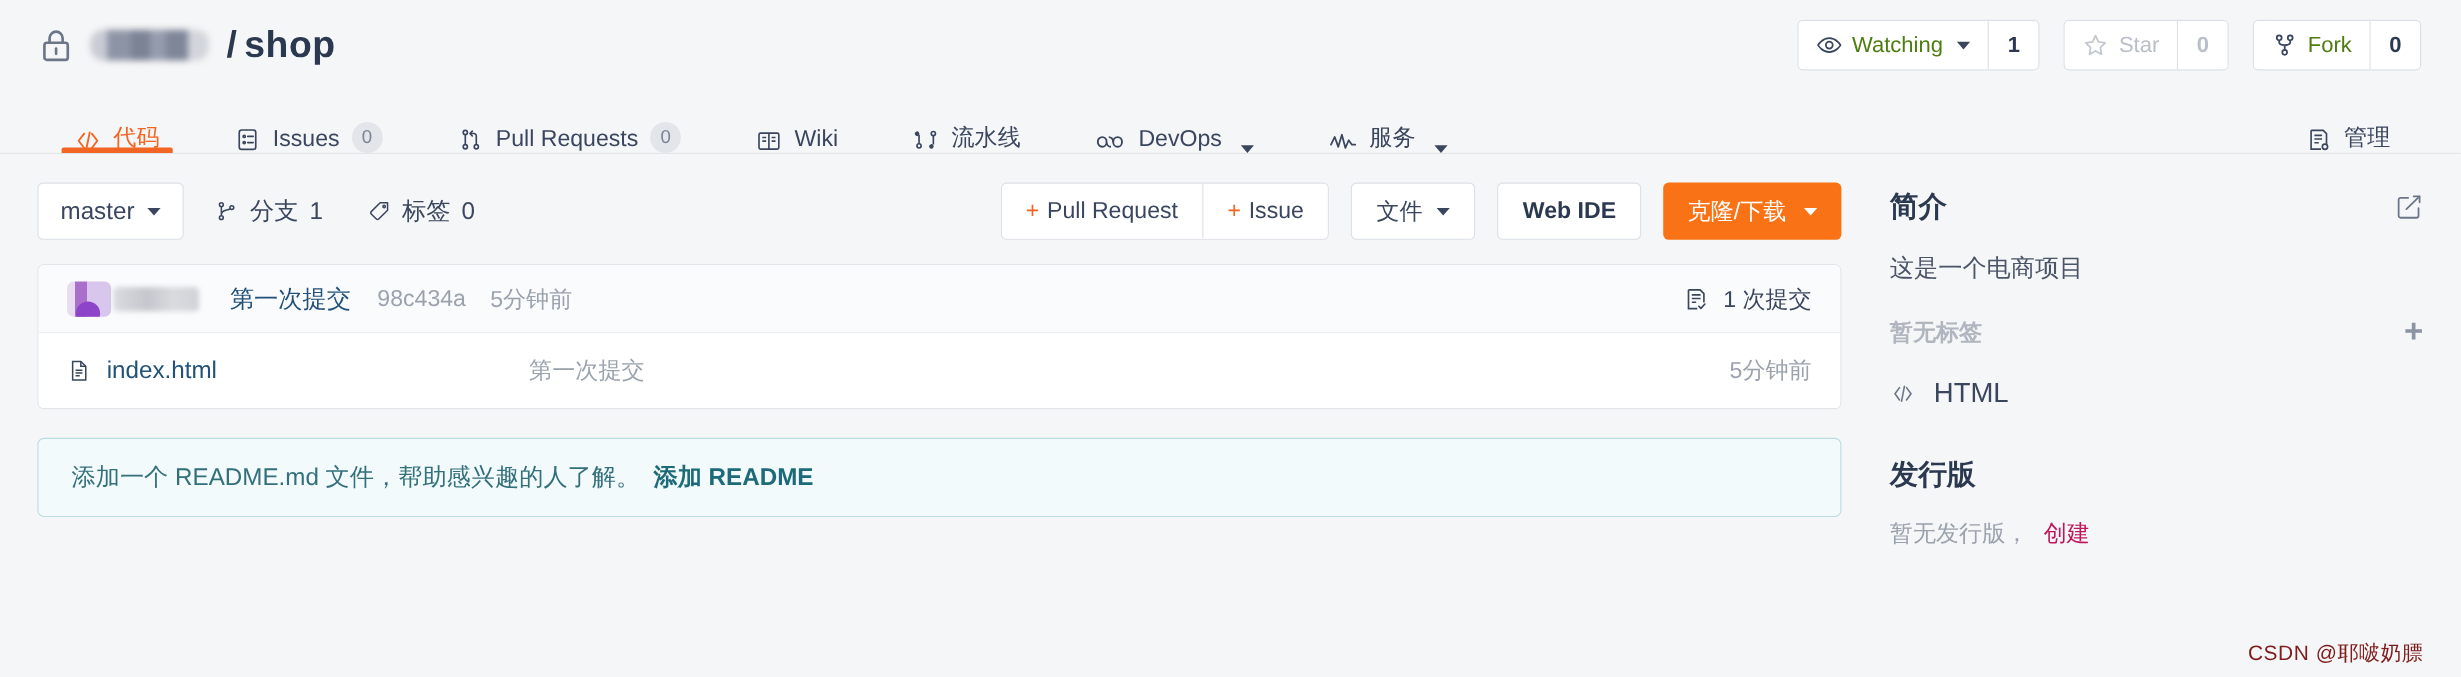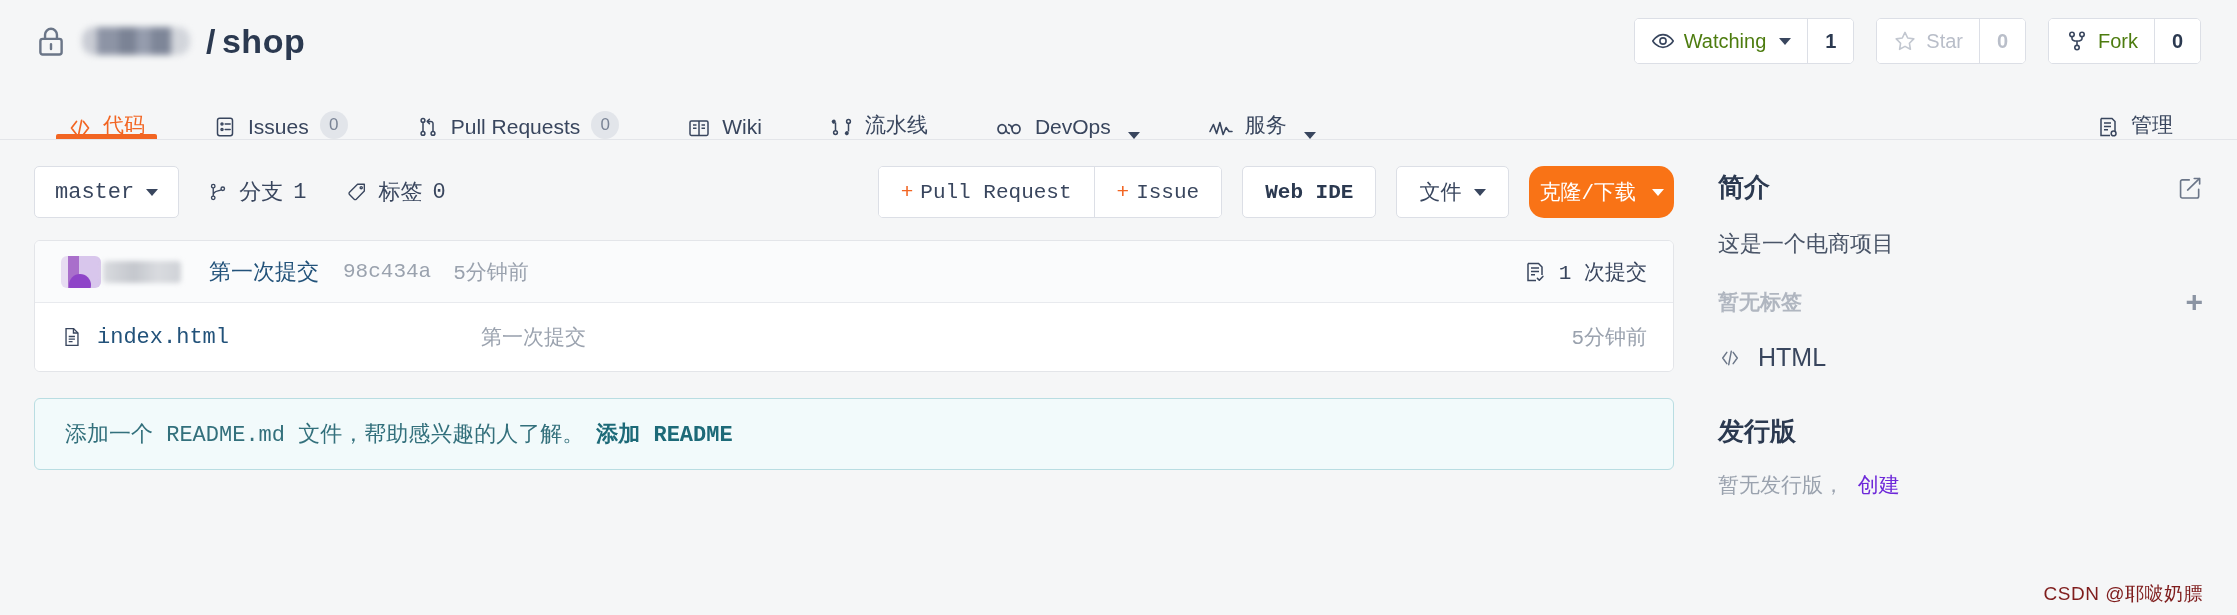--- a/index.html
+++ b/index.html
@@ -88,21 +88,21 @@
   }
   .tab .tcaret {
     width: 0; height: 0; margin-left: 6px;
     border-left: 6px solid transparent; border-right: 6px solid transparent;
     border-top: 7px solid #39465e;
   }
   .spacer-tab { flex: 1; }
 
   
   .body-wrap { display: flex; padding: 0 34px; }
-  .main-col { width: 1640px; padding-top: 26px; font-family: Liberation Mono, monospace; }
+  .main-col { width: 1640px; padding-top: 26px; }
   .side-col { flex: 1; padding: 30px 0 0 44px; }
 
   
   .toolbar { display: flex; align-items: center; height: 52px; }
   .branch-select {
     display: flex; align-items: center; gap: 8px;
     height: 52px; padding: 0 20px;
     border: 1px solid #dcdfe6; border-radius: 5px; background: #fff;
     font-size: 22px; color: #39465e;
   }
@@ -115,22 +115,22 @@
   }
   .pill-group .p + .p { border-left: 1px solid #dcdfe6; }
   .pill-group .p .plus { color: #f26522; margin-right: 7px; }
   .btn-plain {
     display: flex; align-items: center; gap: 9px; height: 52px; padding: 0 22px;
     border: 1px solid #dcdfe6; border-radius: 5px; background: #fff;
     font-size: 21px; color: #39465e; white-space: nowrap;
   }
   .btn-plain.bold { font-weight: bold; color: #2b3950; }
   .btn-primary {
-    display: flex; align-items: center; gap: 12px; height: 52px; padding: 0 10px;
-    border-radius: 15px; background: #f97316; color: #fff;
+    display: flex; align-items: center; gap: 12px; height: 52px; padding: 0 22px;
+    border-radius: 5px; background: #f97316; color: #fff;
     font-size: 21px; white-space: nowrap;
   }
   .btn-primary .caret { border-top-color: #fff; }
 
   
   .file-card {
     margin-top: 22px;
     border: 1px solid #e3e5e9; border-radius: 6px;
     background: #fff; overflow: hidden;
   }
@@ -182,21 +182,21 @@
   
   .side-head { display: flex; align-items: center; }
   .side-title { font-size: 26px; font-weight: bold; color: #2b3950; }
   .side-head .act { margin-left: auto; color: #6b7688; line-height: 0; }
   .side-desc { margin-top: 24px; font-size: 22px; color: #4a5568; }
   .side-tags { margin-top: 28px; display: flex; align-items: center; font-size: 21px; color: #b0b6c0; font-weight: bold; }
   .side-tags .plus { margin-left: auto; font-size: 30px; color: #8b94a3; line-height: 1; }
   .side-lang { margin-top: 26px; display: flex; align-items: center; gap: 16px; font-size: 25px; color: #39465e; }
   .side-title.rel { margin-top: 42px; }
   .side-release { margin-top: 22px; font-size: 21px; color: #9aa2ae; }
-  .side-release .link { color: #6d28d9; margin-left: 8px; }
+  .side-release .link { color: #be185d; margin-left: 8px; }
 
   .watermark {
     position: absolute; right: 34px; bottom: 8px;
     font-size: 19px; color: #7f1d1d; letter-spacing: .5px;
   }
   svg { display: block; }
 </style>
 </head>
 <body>
 
@@ -405,27 +405,27 @@
             <div class="p">
               <span class="plus">+</span>
               <span>Pull Request</span>
             </div>
             <div class="p">
               <span class="plus">+</span>
               <span>Issue</span>
             </div>
           </div>
 
-          <div class="btn-plain bold">
-            <span>Web IDE</span>
-          </div>
-
           <div class="btn-plain">
             <span>文件</span>
             <span class="caret"></span>
+          </div>
+
+          <div class="btn-plain bold">
+            <span>Web IDE</span>
           </div>
 
           <div class="btn-primary">
             <span>克隆/下载</span>
             <span class="caret"></span>
           </div>
         </div>
       </div>
 
       <div class="file-card">

